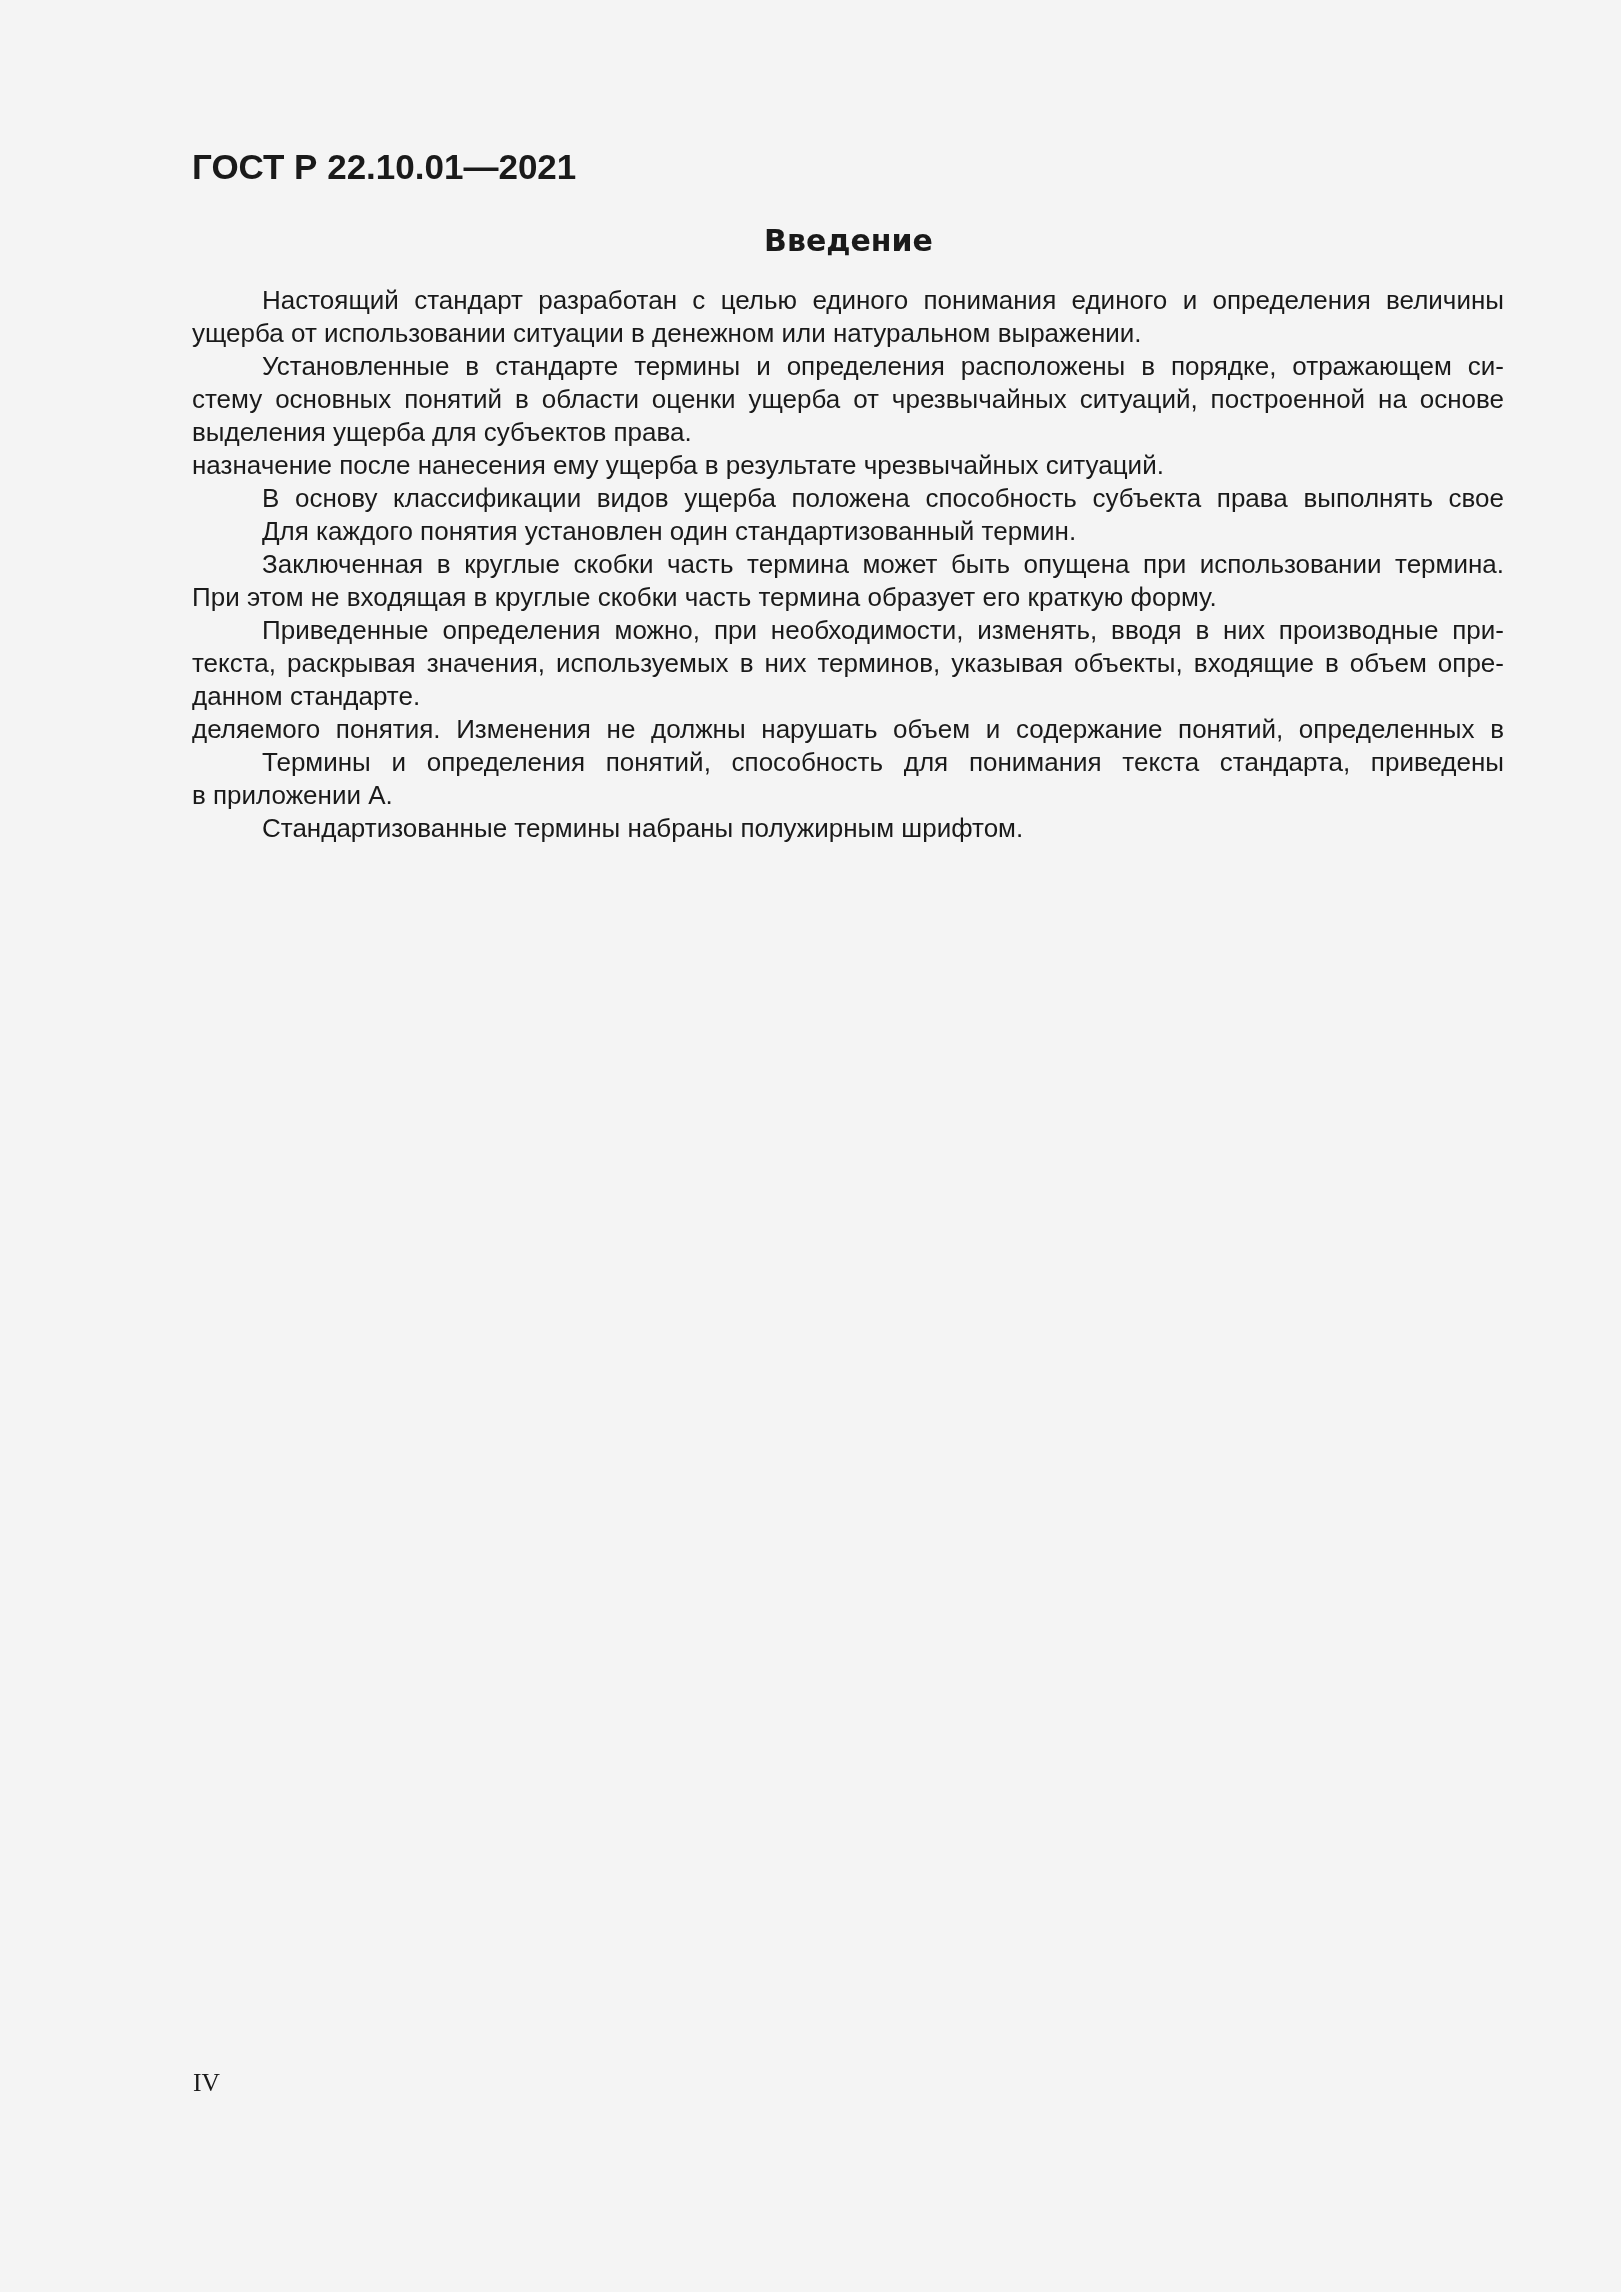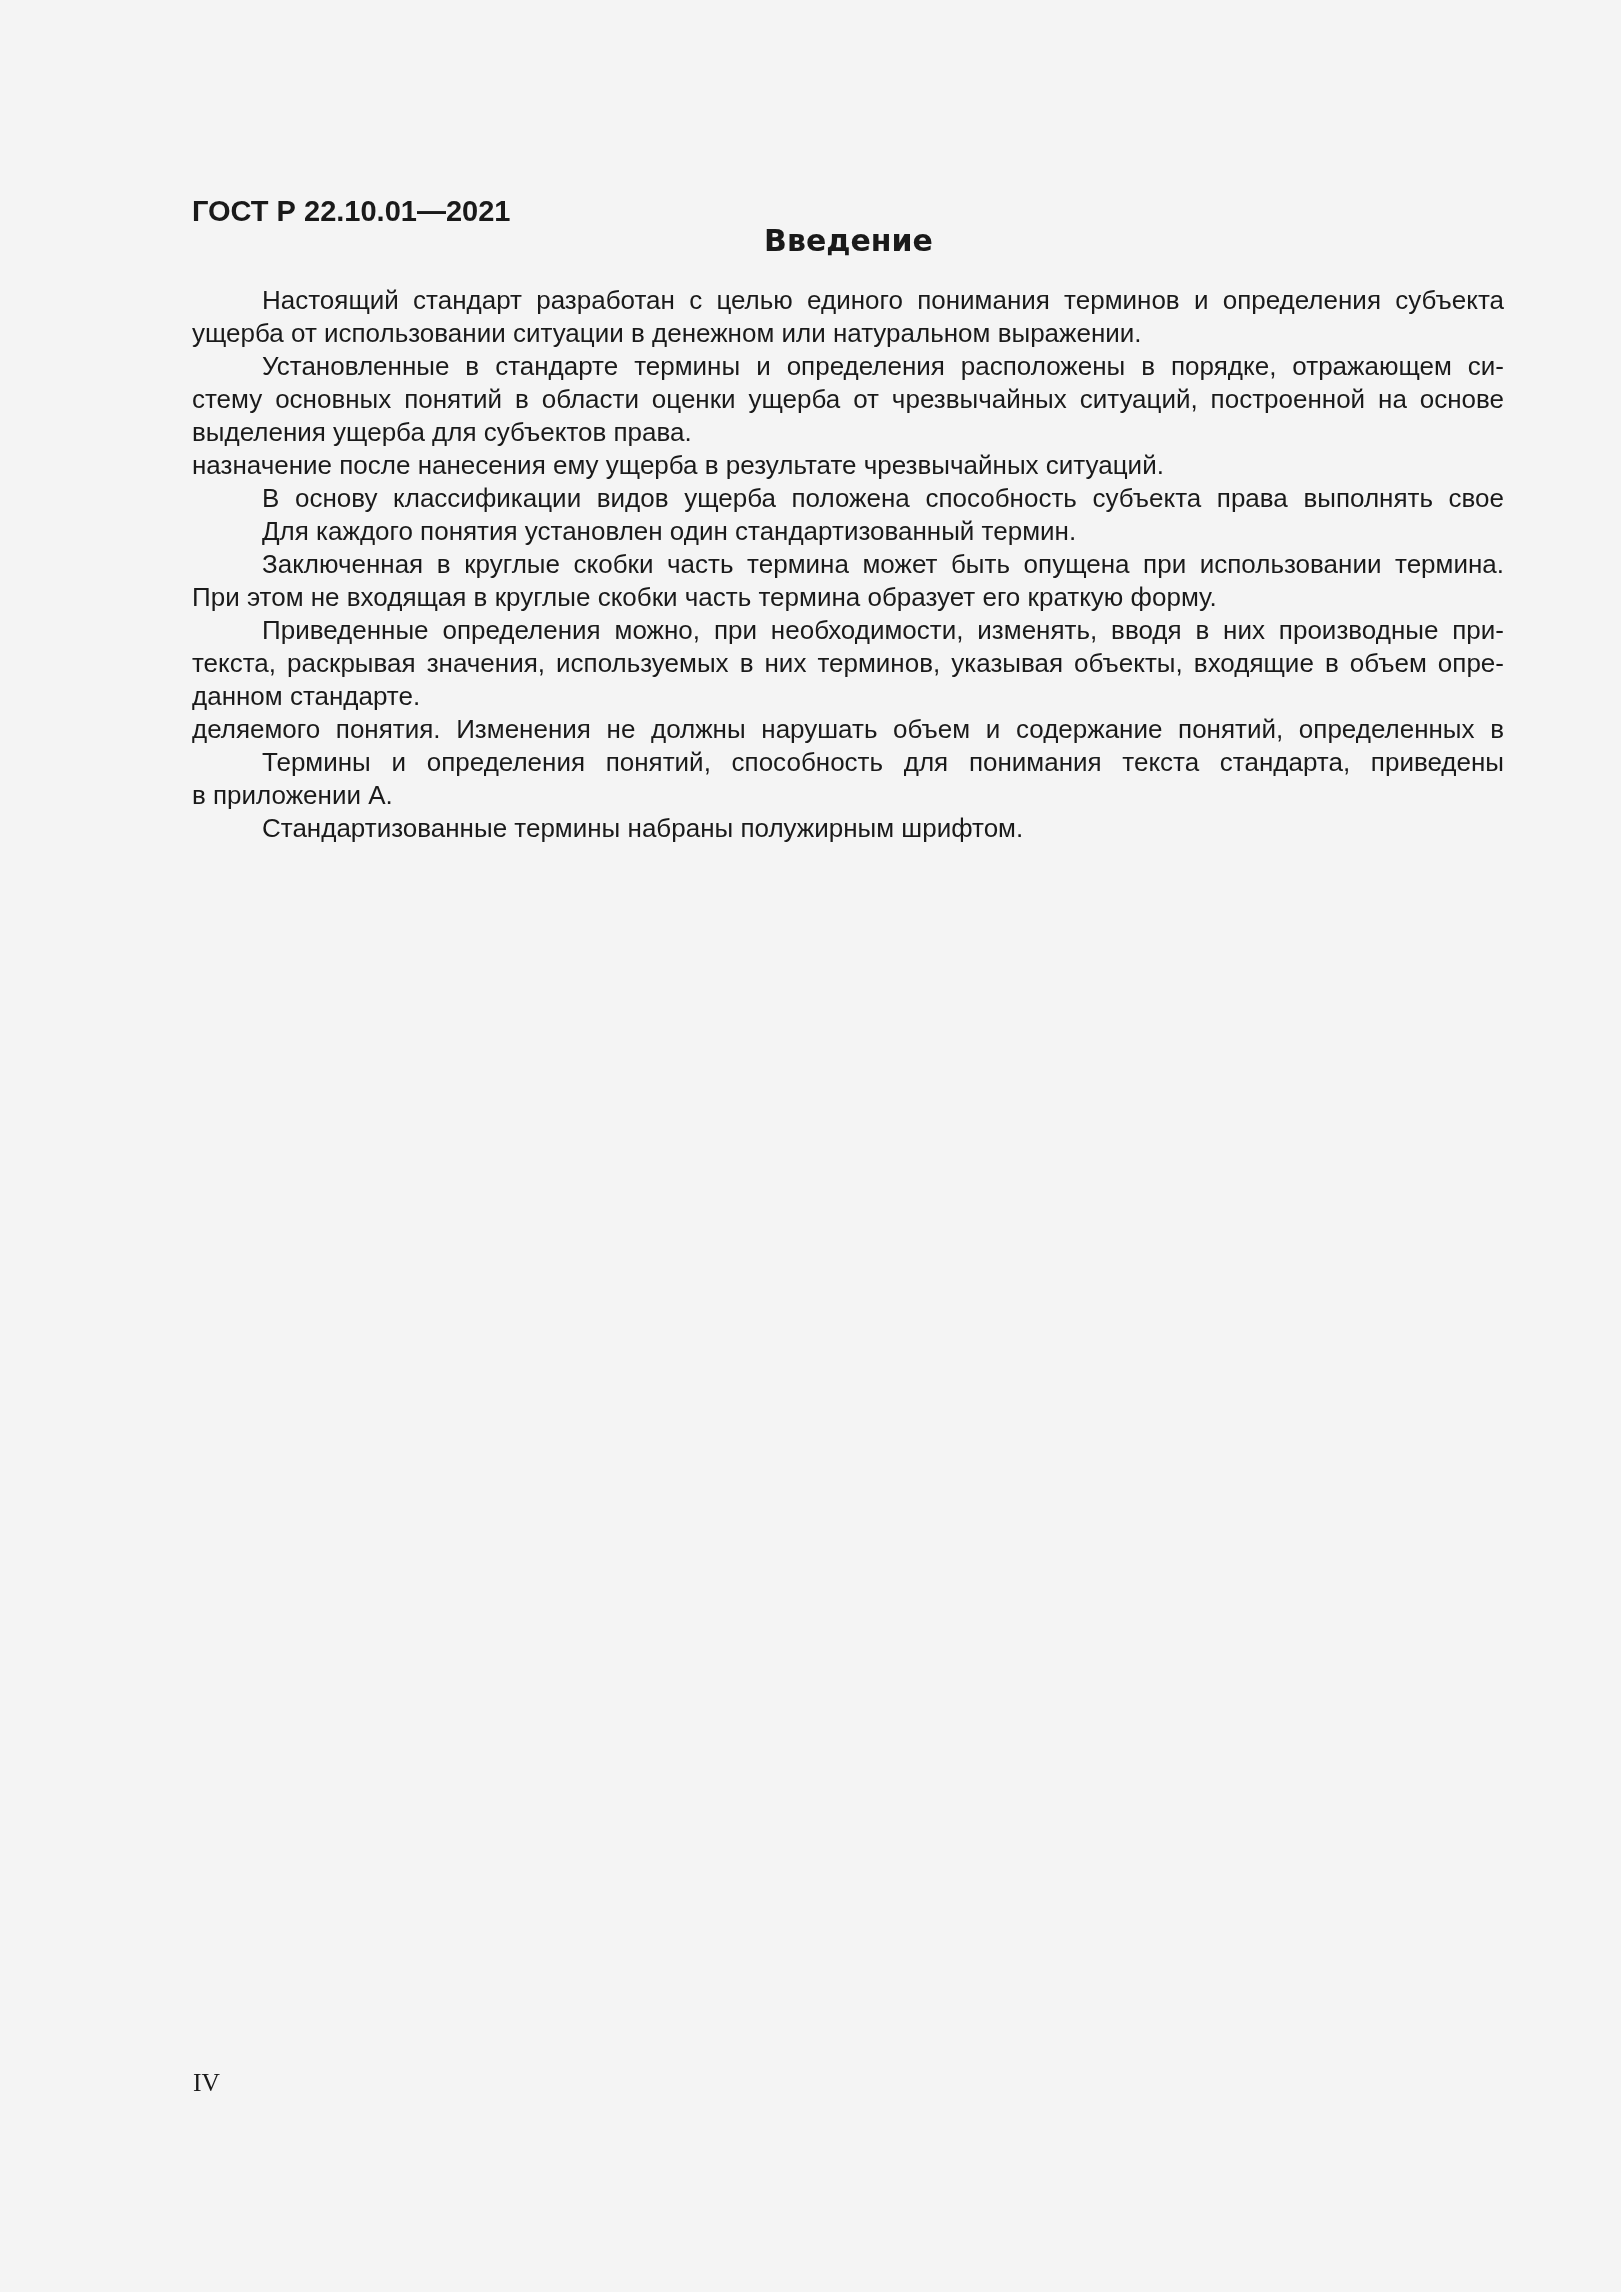--- a/index.html
+++ b/index.html
@@ -6,23 +6,22 @@
   body {
     width: 1621px; height: 2293px;
     background: #f4f4f4;
     position: relative;
     overflow: hidden;
     font-family: "Liberation Sans", sans-serif;
     color: #1a1a1a;
   }
   .doc-header {
     position: absolute; left: 192px; top: 147px;
-    font-size: 29px; font-weight: bold; letter-spacing: 0px;
+    font-size: 35px; font-weight: bold; letter-spacing: 0px;
     font-family: "Liberation Sans", sans-serif;
-    margin-top: 48px;
   }
   .section-title {
     position: absolute; left: 0; width: 1697px; top: 223px;
     text-align: center;
     font-size: 30px; font-weight: bold;
     font-family: "DejaVu Sans", sans-serif;
   }
   .body-text {
     position: absolute; left: 192px; top: 284px; width: 1312px;
     font-size: 26px; line-height: 33px;
@@ -44,21 +43,21 @@
 </head>
 <body>
 
 <div class="doc-header">ГОСТ Р 22.10.01—2021</div>
 
 <h1 class="section-title" style="margin:0;">Введение</h1>
 
 <div class="body-text">
 
   <div>
-    <span class="line indent">Настоящий стандарт разработан с целью единого понимания терминов и определения субъекта</span>
+    <span class="line indent">Настоящий стандарт разработан с целью единого понимания единого и определения величины</span>
     <span class="line last">ущерба от использовании ситуации в денежном или натуральном выражении.</span>
   </div>
 
   <div>
     <span class="line indent">Установленные в стандарте термины и определения расположены в порядке, отражающем си-</span>
     <span class="line">стему основных понятий в области оценки ущерба от чрезвычайных ситуаций, построенной на основе</span>
     <span class="line last">выделения ущерба для субъектов права.</span>
   </div>
 
   <div>

